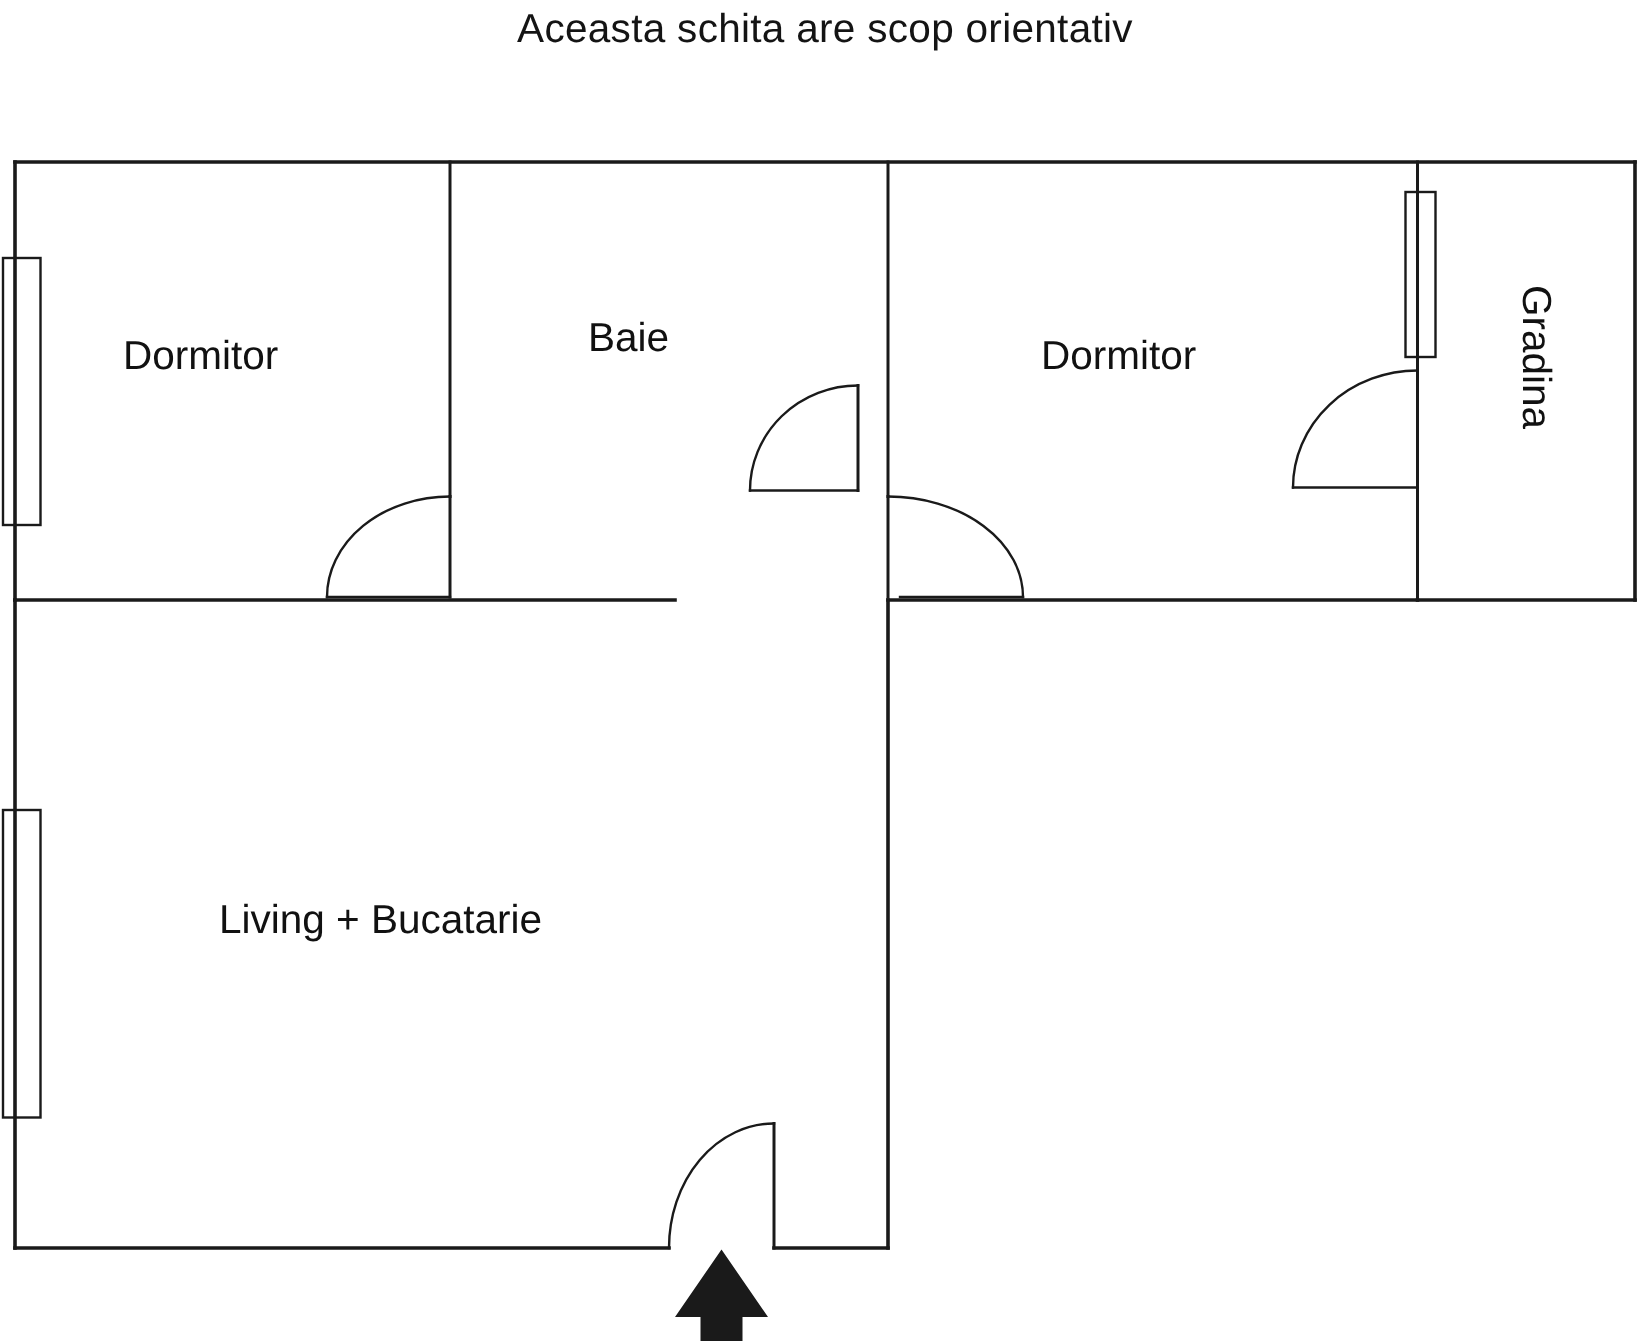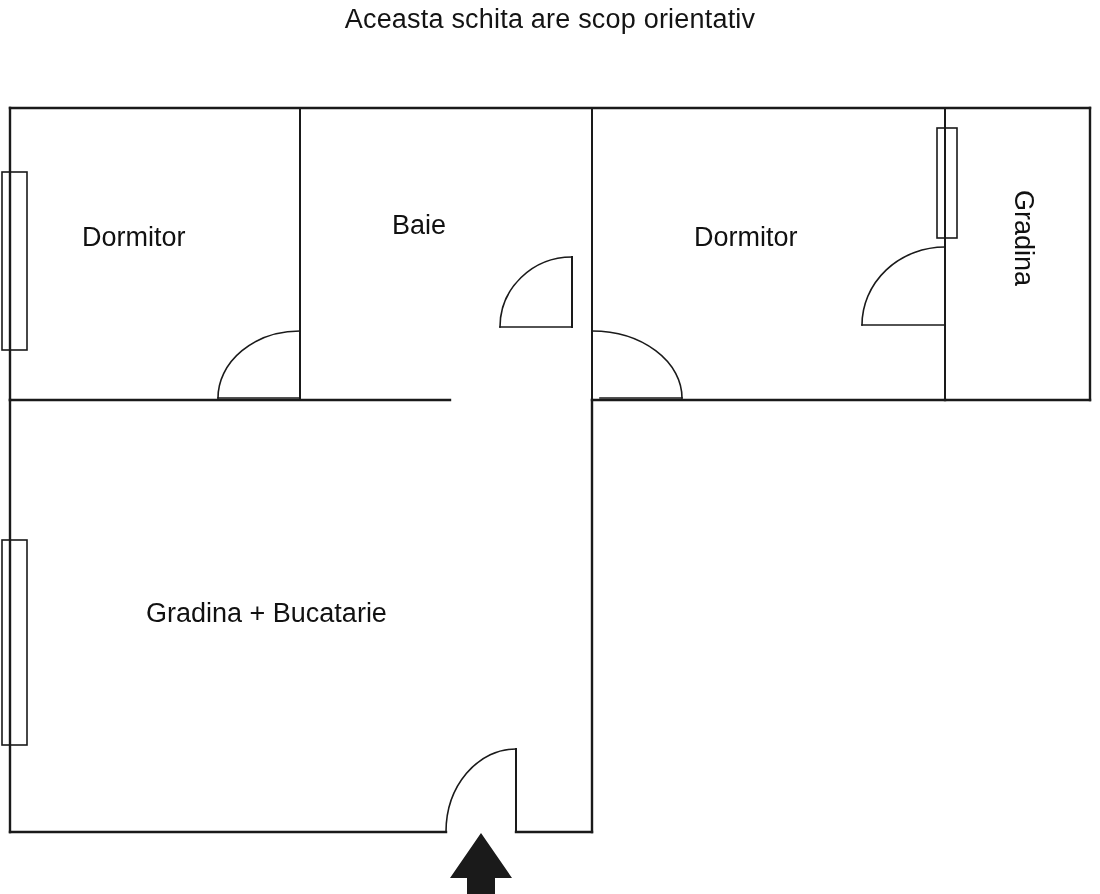--- a/index.html
+++ b/index.html
@@ -120,15 +120,15 @@
   </svg>
 
   <div class="room-label" style="left:82px; top:224px;">Dormitor</div>
 
   <div class="room-label" style="left:392px; top:212px;">Baie</div>
 
   <div class="room-label" style="left:694px; top:224px;">Dormitor</div>
 
   <div class="room-label vertical" style="left:1037px; top:190px;">Gradina</div>
 
-  <div class="room-label" style="left:146px; top:600px;">Gradina + Bucatarie</div>
+  <div class="room-label" style="left:146px; top:600px;">Living + Bucatarie</div>
 
 </div>
 
 </body></html>

